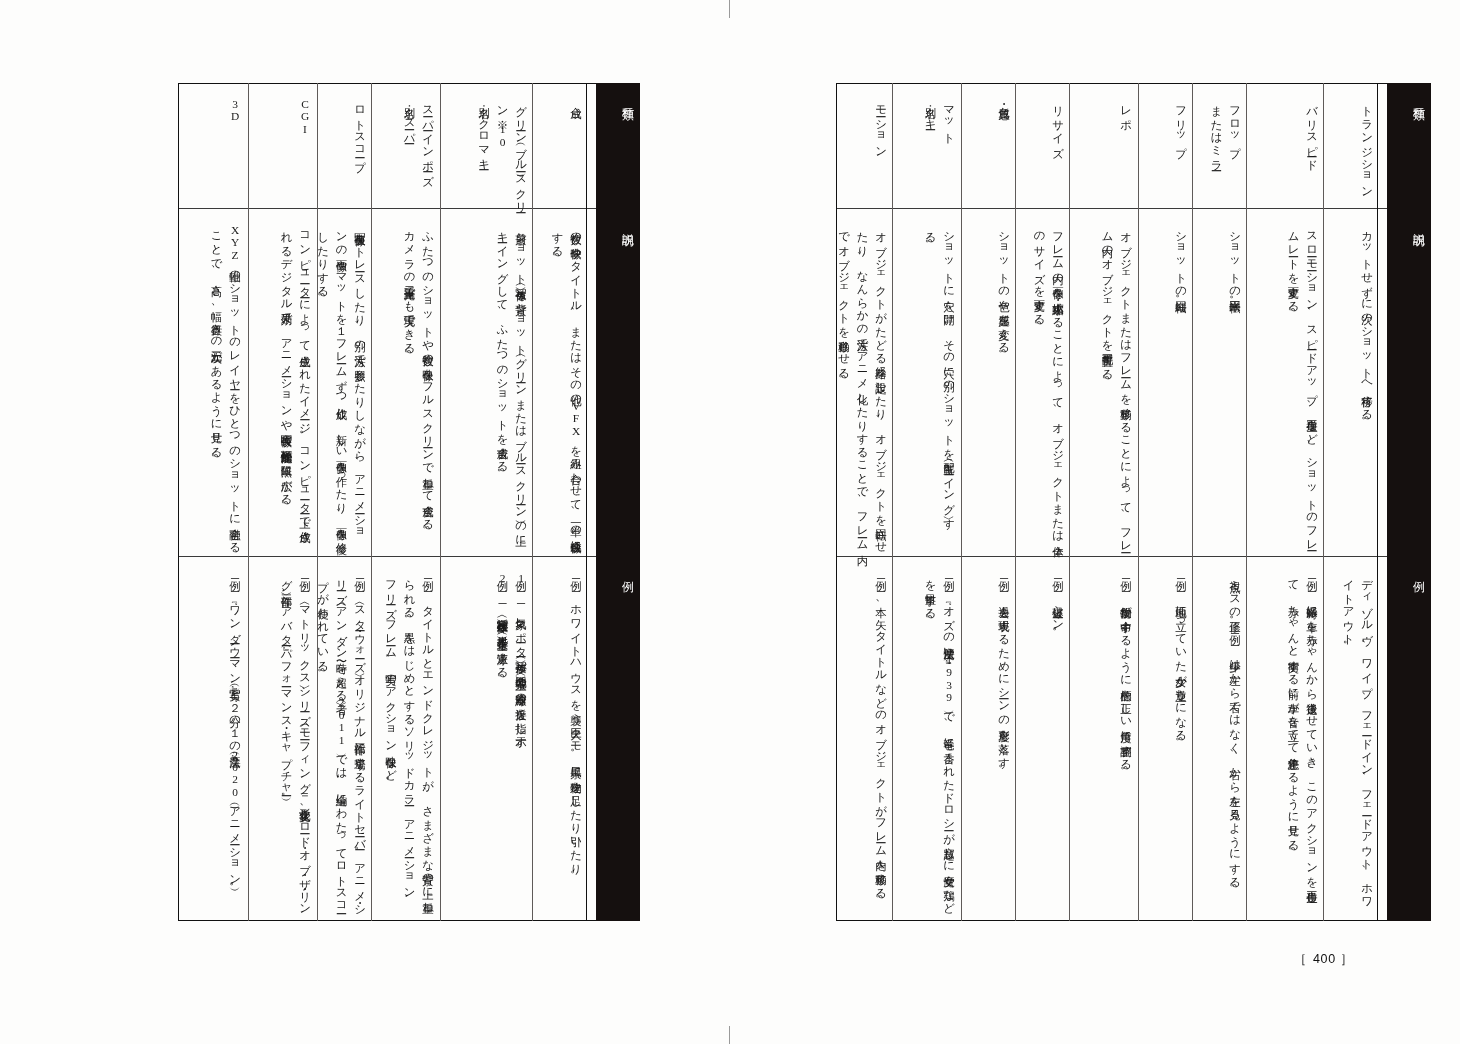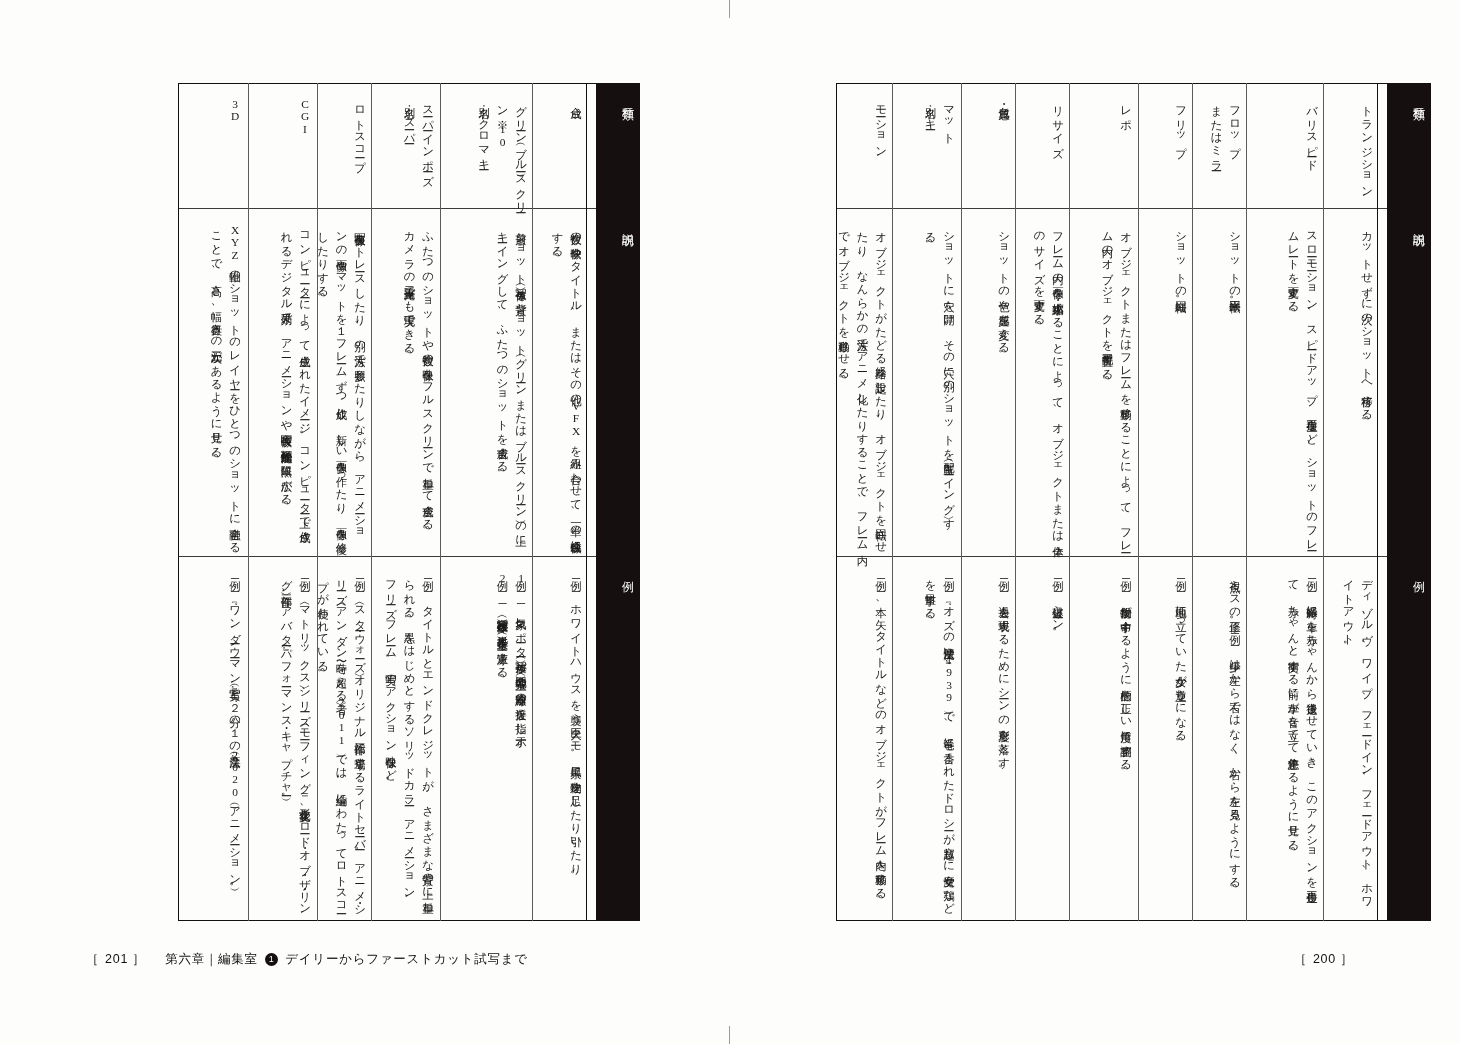--- a/index.html
+++ b/index.html
@@ -154,21 +154,21 @@
 別名：キー</div>
     <div class="cell" style="left:168px; top:218px; width:60px; height:330px; white-space:pre-line;">ショットに穴を開け、その穴に別のショットを配置〈キーイング〉する。</div>
     <div class="cell" style="left:168px; top:566px; width:60px; height:348px; white-space:pre-line;">例──『オズの魔法使い』（1939）で、竜巻に呑まれたドロシーが窓越しに魔女や鶏などを目撃する。</div>
 
     <div class="cell" style="left:112px; top:92px; width:48px; height:110px; white-space:pre-line;">モーション</div>
     <div class="cell" style="left:112px; top:218px; width:48px; height:330px; white-space:pre-line;">オブジェクトがたどる経路を設定したり、オブジェクトを回転させたり、なんらかの方法でアニメ化したりすることで、フレーム内でオブジェクトを移動させる。</div>
     <div class="cell" style="left:112px; top:566px; width:48px; height:348px; white-space:pre-line;">例──本、矢、タイトルなどのオブジェクトがフレーム内を移動する。</div>
 
     <div class="footer" style="right:105px;">
       <span class="bracket">［</span>
-      <span>200</span>
+      <span>400</span>
       <span class="bracket">］</span>
     </div>
   </div>
 
   <div class="sheet left">
 
     <div style="position:absolute; left:178px; top:83px; width:462px; height:838px; border-top:1.6px solid #111; border-bottom:1.6px solid #111; box-sizing:border-box;"></div>
 
     <div class="hdr" style="left:596px; top:83px; width:44px; height:838px;"></div>
 
@@ -207,23 +207,15 @@
     <div class="cell" style="left:323px; top:566px; width:46px; height:348px; white-space:pre-line;">例──〈スター・ウォーズ〉オリジナル三部作に登場するライトセーバー。アニメ・シリーズ〈アンダン〜時を超える者〉（2011）では、全編にわたってロトスコープが使われている。</div>
 
     <div class="cell" style="left:254px; top:92px; width:60px; height:110px; white-space:pre-line;">CGI</div>
     <div class="cell" style="left:254px; top:218px; width:60px; height:330px; white-space:pre-line;">コンピューターによって生成されたイメージ。コンピューター上で作成されるデジタル効果で、アニメーションや実写映像の視覚的可能性が無限に広がる。</div>
     <div class="cell" style="left:254px; top:566px; width:60px; height:348px; white-space:pre-line;">例──〈マトリックス〉シリーズ（モーフィング＝形状変化）、〈ロード・オブ・ザ・リング〉三部作、『アバター』（パフォーマンス・キャプチャー）。</div>
 
     <div class="cell" style="left:184px; top:92px; width:60px; height:110px; white-space:pre-line;">3D</div>
     <div class="cell" style="left:184px; top:218px; width:60px; height:330px; white-space:pre-line;">XYZ軸上のショットのレイヤーをひとつのショットに融合することで、高さ、幅、奥行きの三次元があるように見せる。</div>
     <div class="cell" style="left:184px; top:566px; width:60px; height:348px; white-space:pre-line;">例──『ワンダーウーマン』（実写）と『２分の１の魔法』（2020）（アニメーション）。</div>
 
-    <div class="footer" style="left:86px;">
-      <span class="bracket">［</span>
-      <span>201</span>
-      <span class="bracket">］</span>
-      <span style="margin-left:14px;">第六章｜編集室</span>
-      <span class="circ">1</span>
-      <span>デイリーからファーストカット試写まで</span>
-    </div>
   </div>
 
 </div>
 
 </body></html>

